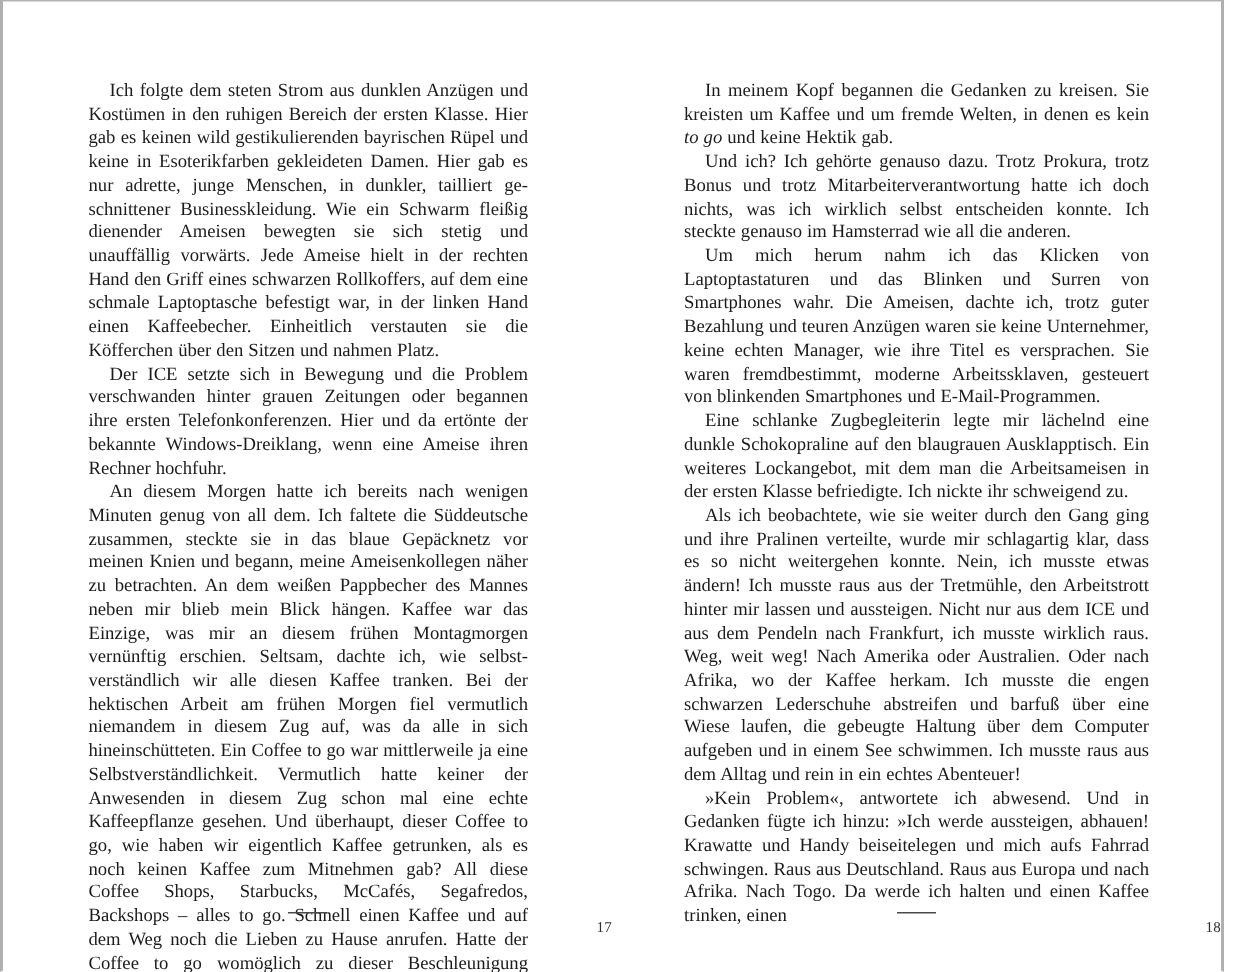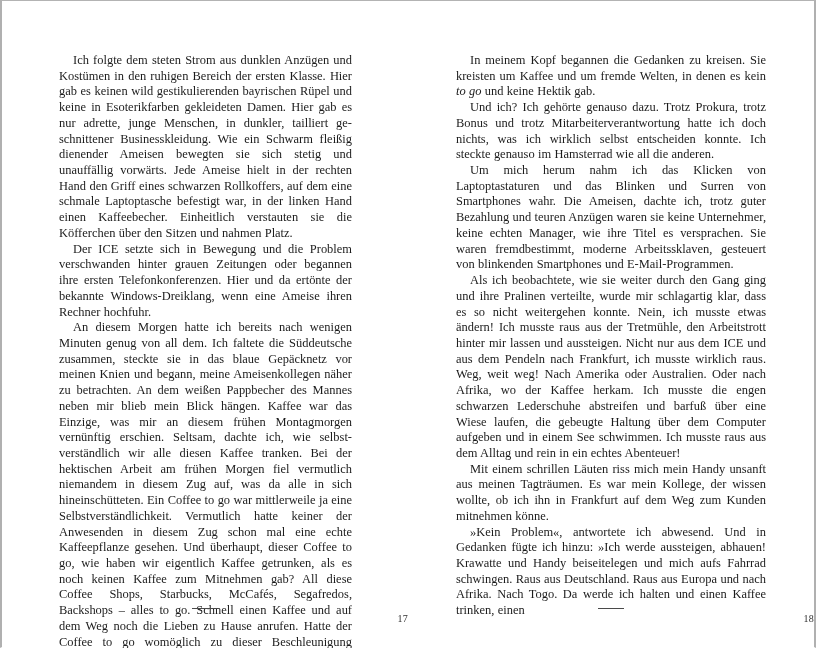--- a/index.html
+++ b/index.html
@@ -117,22 +117,22 @@
         <div class="folio-rule"></div>
         <div class="folio-number">17</div>
       </div>
     </div>
 
     <div class="book-page page-right">
       <div class="text-block">
           <p class="first"><span>In meinem Kopf begannen die Gedanken zu kreisen. Sie kreisten um Kaffee und um fremde Welten, in denen es kein </span><i>to go</i><span> und keine Hektik gab.</span></p>
           <p><span>Und ich? Ich gehörte genauso dazu. Trotz Prokura, trotz Bonus und trotz Mitarbeiterverantwortung hatte ich doch nichts, was ich wirklich selbst entscheiden konnte. Ich steckte genauso im Hamsterrad wie all die anderen.</span></p>
           <p><span>Um mich herum nahm ich das Klicken von Laptoptastaturen und das Blinken und Surren von Smartphones wahr. Die Ameisen, dachte ich, trotz guter Bezahlung und teuren Anzügen waren sie keine Unternehmer, keine echten Manager, wie ihre Titel es versprachen. Sie waren fremdbe­stimmt, moderne Arbeitssklaven, gesteuert von blinkenden Smartphones und E-Mail-Programmen.</span></p>
+          <p><span>Eine schlanke Zugbegleiterin legte mir lächelnd eine dunkle Schoko­praline auf den blaugrauen Ausklapptisch. Ein weiteres Lockangebot, mit dem man die Arbeitsameisen in der ersten Klasse befriedigte. Ich nickte ihr schweigend zu.</span></p>
           <p><span>Als ich beobachtete, wie sie weiter durch den Gang ging und ihre Pra­linen verteilte, wurde mir schlagartig klar, dass es so nicht weitergehen konnte. Nein, ich musste etwas ändern! Ich musste raus aus der Tretmüh­le, den Arbeitstrott hinter mir lassen und aussteigen. Nicht nur aus dem ICE und aus dem Pendeln nach Frankfurt, ich musste wirklich raus. Weg, weit weg! Nach Amerika oder Australien. Oder nach Afrika, wo der Kaf­fee herkam. Ich musste die engen schwarzen Lederschuhe abstreifen und barfuß über eine Wiese laufen, die gebeugte Haltung über dem Computer aufgeben und in einem See schwimmen. Ich musste raus aus dem Alltag und rein in ein echtes Abenteuer!</span></p>
-          <p><span>Mit einem schrillen Läuten riss mich mein Handy unsanft aus meinen Tagträumen. Es war mein Kollege, der wissen wollte, ob ich ihn in Frank­furt auf dem Weg zum Kunden mitnehmen könne.</span></p>
           <p><span>»Kein Problem«, antwortete ich abwesend. Und in Gedanken fügte ich hinzu: »Ich werde aussteigen, abhauen! Krawatte und Handy beisei­telegen und mich aufs Fahrrad schwingen. Raus aus Deutschland. Raus aus Europa und nach Afrika. Nach Togo. Da werde ich halten und einen Kaffee trinken, einen </span></p>
         </div>
       <div class="folio">
         <div class="folio-rule"></div>
         <div class="folio-number">18</div>
       </div>
     </div>
 
   </div>
 </div>

